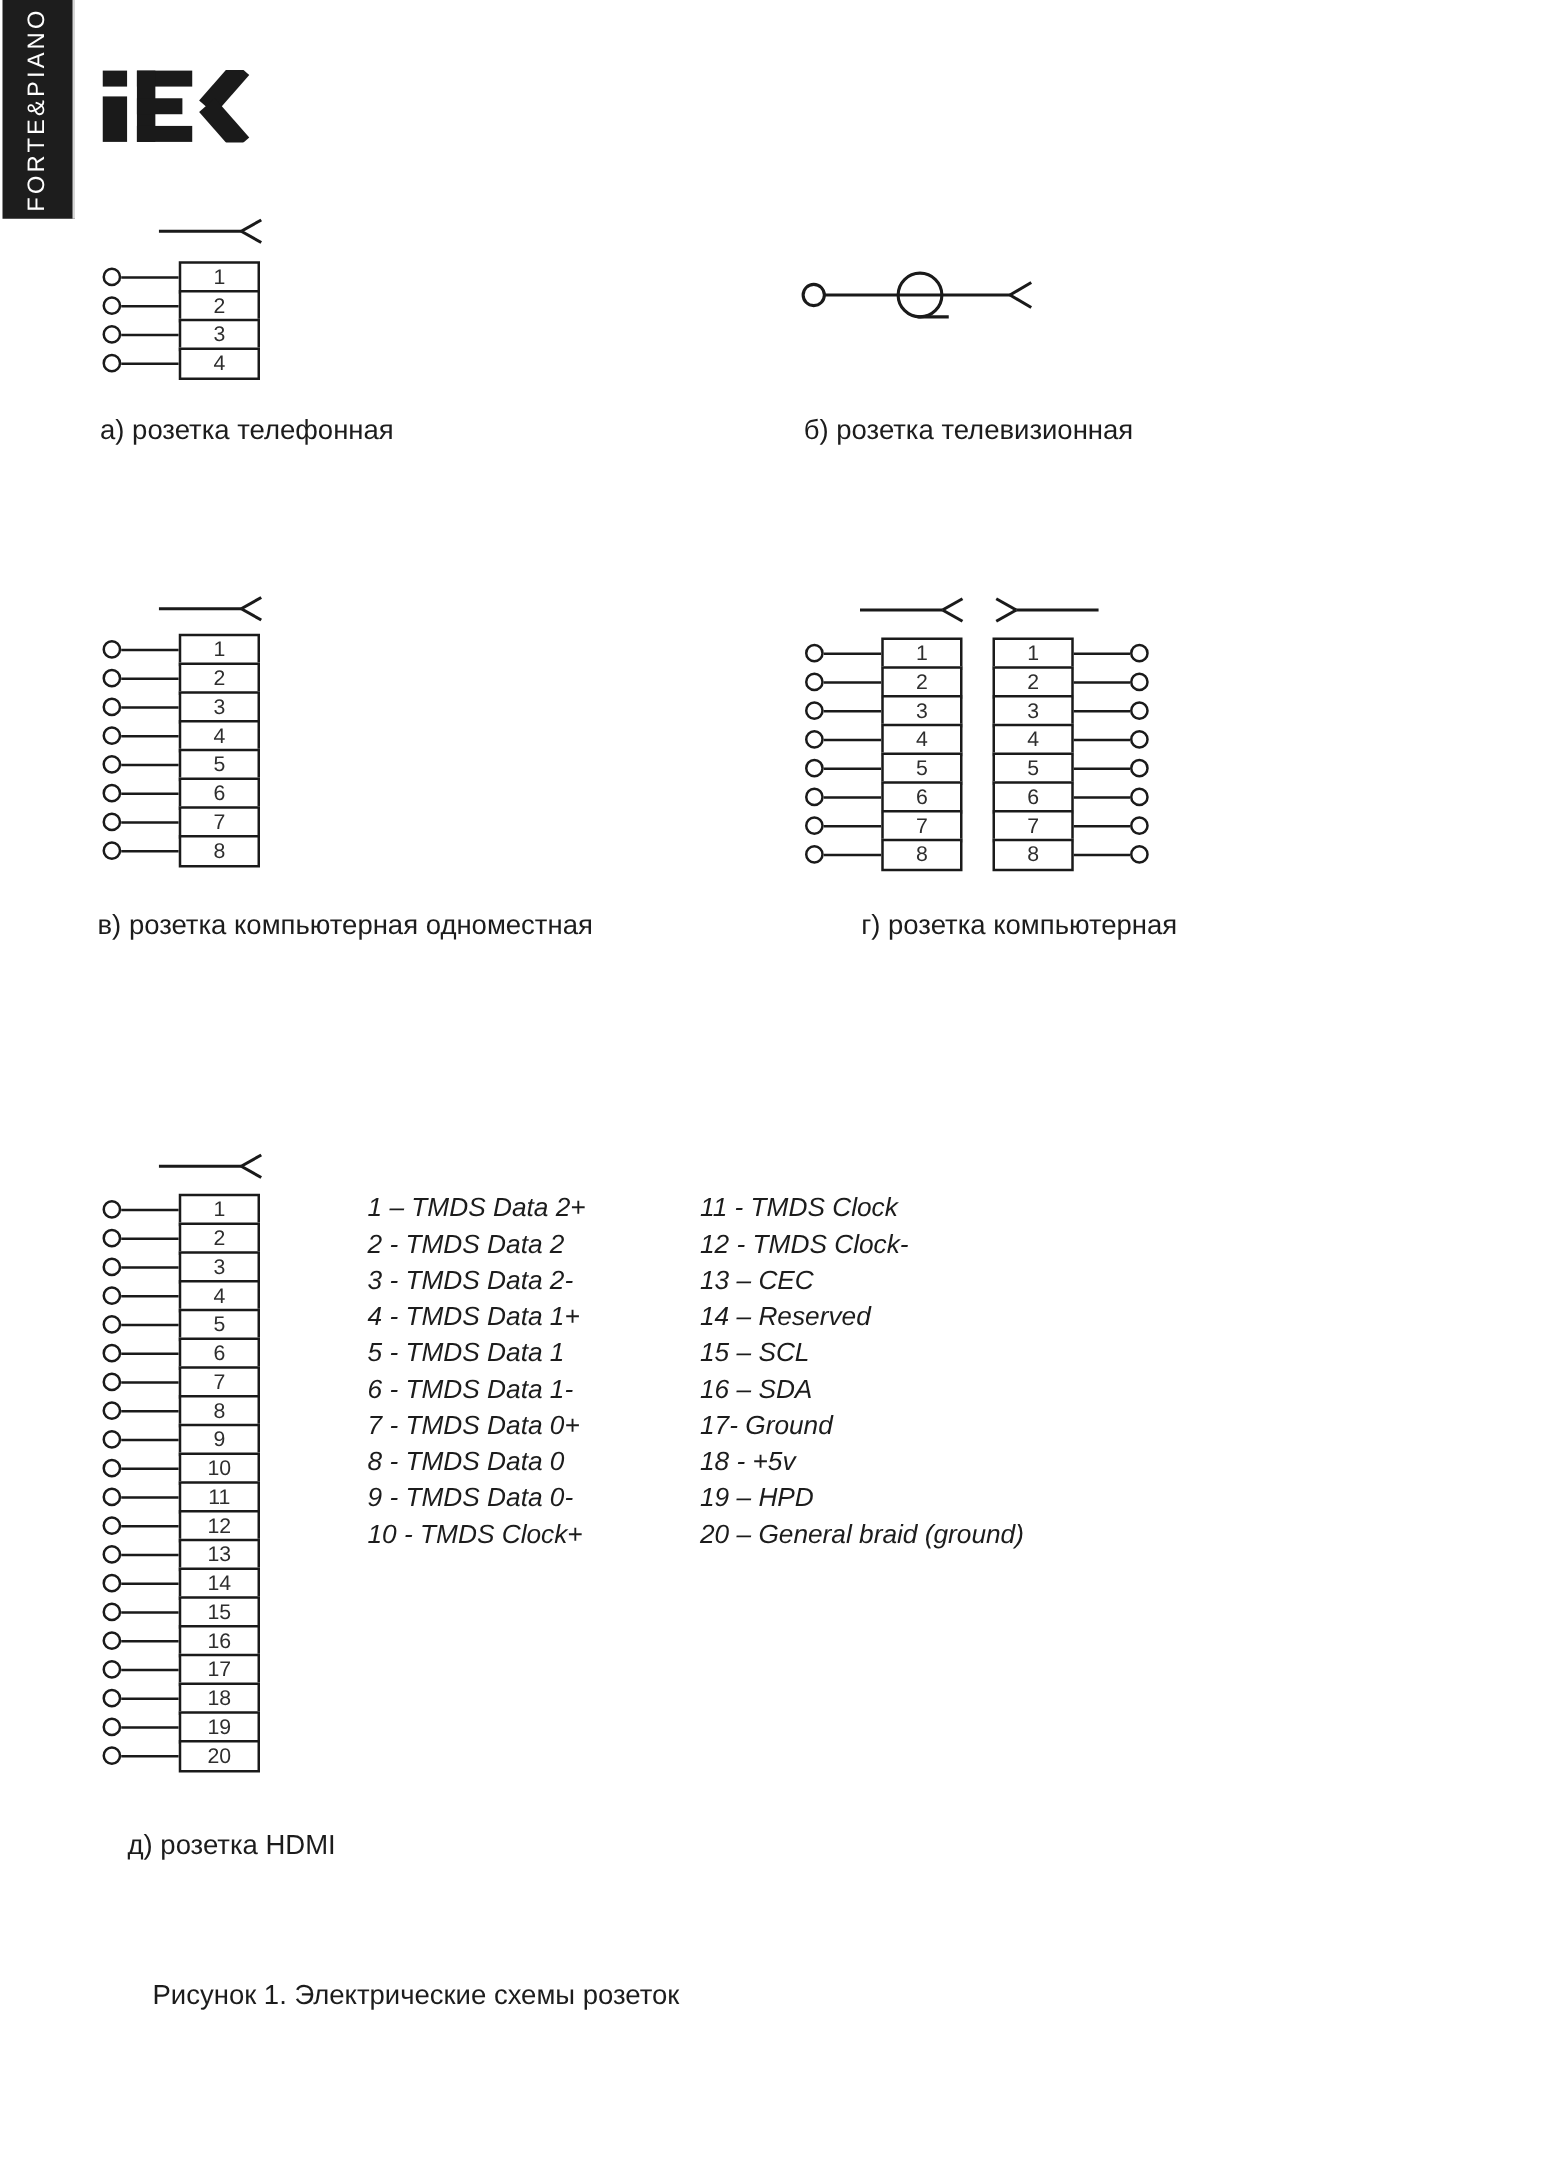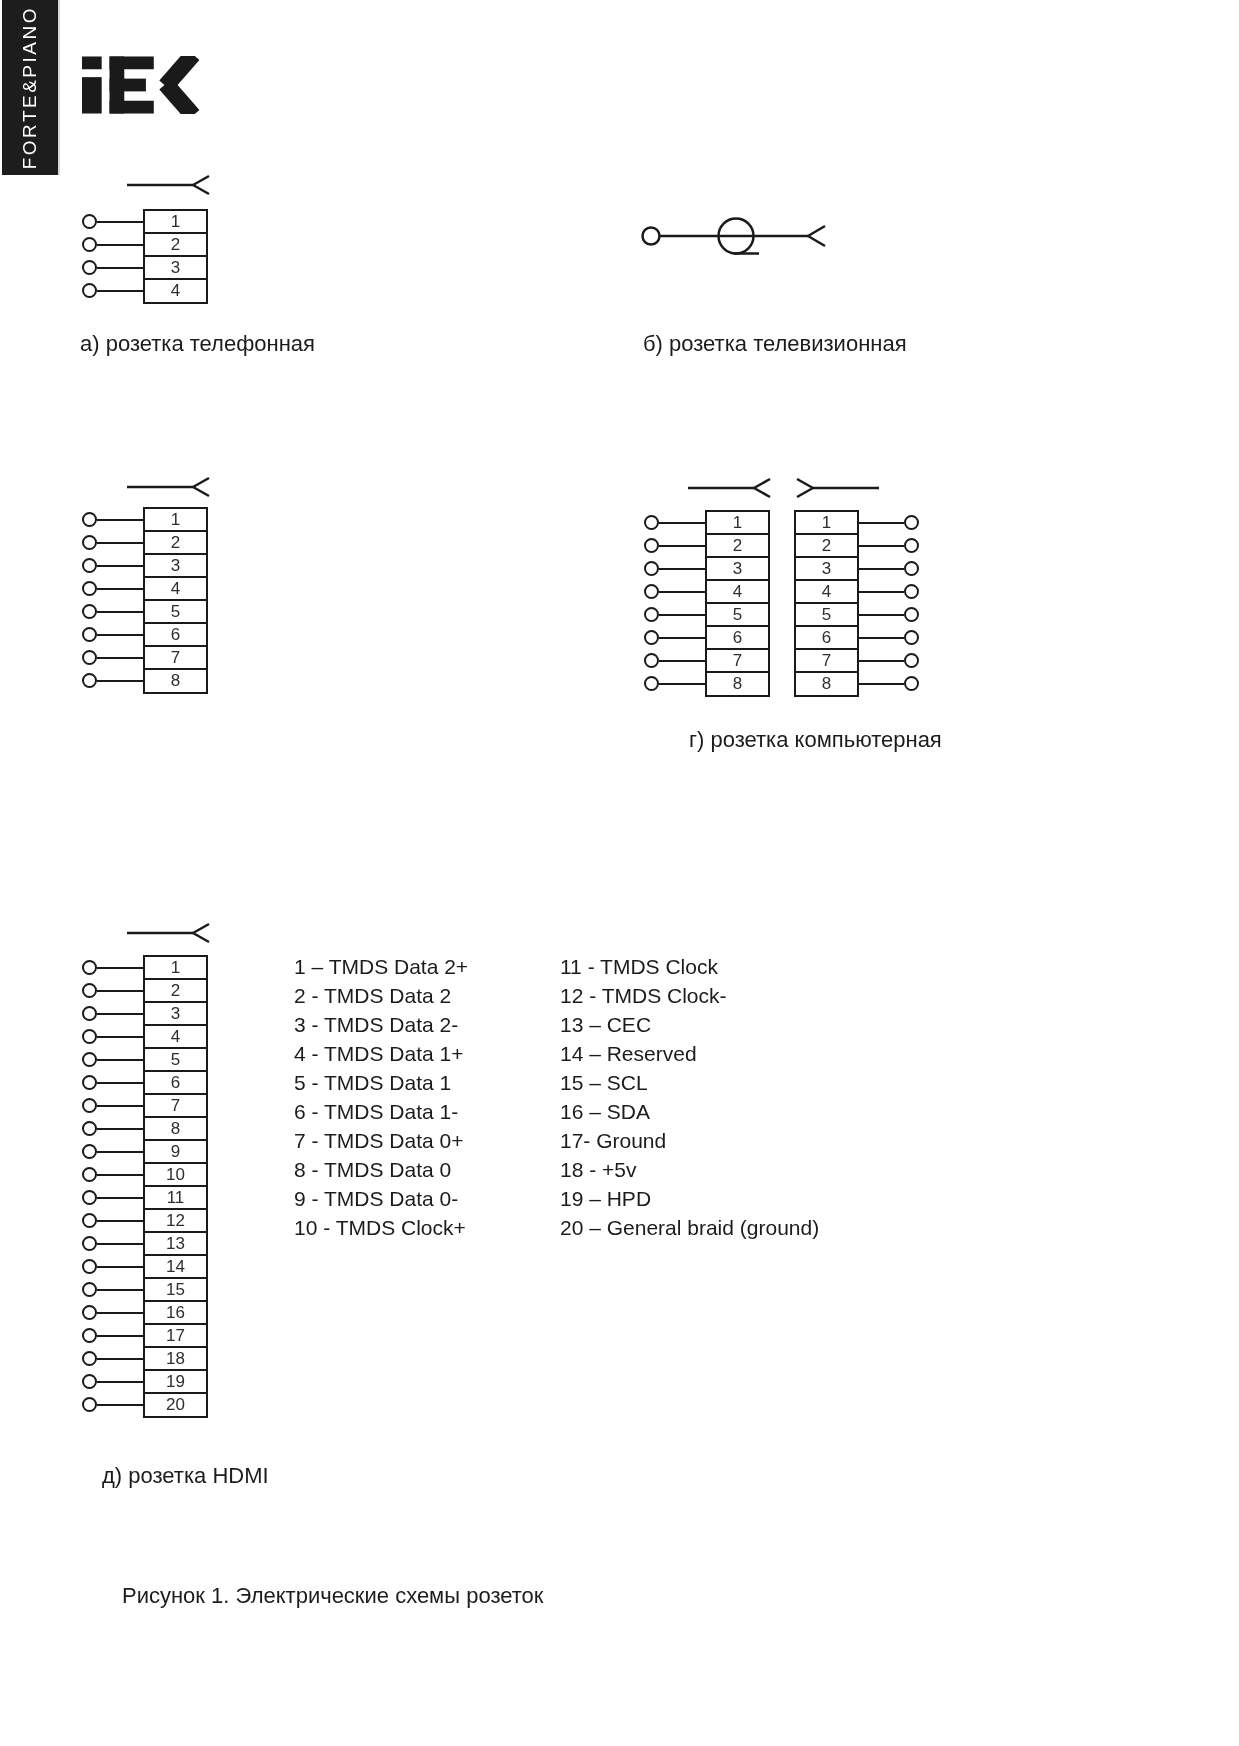--- a/index.html
+++ b/index.html
@@ -48,21 +48,21 @@
   .tv-symbol{position:absolute;left:640px;top:210px;width:200px;height:52px;}
   
   .caption{position:absolute;font-size:22px;color:#1c1c1c;white-space:nowrap;}
   .cap-a{left:80px;top:331px;}
   .cap-b{left:643px;top:331px;}
   .cap-v{left:78px;top:727px;}
   .cap-g{left:645px;top:727px;margin-left:44px;}
   .cap-d{left:78px;top:1463px;margin-left:24px;}
   .cap-fig{left:122px;top:1583px;font-size:22px;}
   
-  .legend{position:absolute;font-size:21px;line-height:29px;color:#1c1c1c;white-space:nowrap;}
+  .legend{position:absolute;font-size:21px;line-height:29px;color:#1c1c1c;white-space:nowrap;font-style:italic;}
   .legend-left{left:294px;top:952px;}
   .legend-right{left:560px;top:952px;}
 </style>
 </head>
 <body>
 
 <div class="page">
 
   <div class="sidebar">
     <span class="sidebar-text">FORTE&amp;PIANO</span>
@@ -158,20 +158,21 @@
         <span class="pin-circle"></span>
         <span class="pin-line"></span>
         <span class="pin-cell">7</span>
       </div>
       <div class="pin-row left">
         <span class="pin-circle"></span>
         <span class="pin-line"></span>
         <span class="pin-cell">8</span>
       </div>
     </div>
+  <div class="caption cap-v">в) розетка компьютерная одноместная</div>
 
   <svg class="arrow arrow-g-left" viewBox="0 0 84 22">
     <line x1="0" y1="11" x2="66" y2="11"></line>
     <line x1="66" y1="11" x2="82" y2="2"></line>
     <line x1="66" y1="11" x2="82" y2="20"></line>
   </svg>
   <svg class="arrow arrow-g-right" viewBox="0 0 84 22">
     <line x1="18" y1="11" x2="84" y2="11"></line>
     <line x1="18" y1="11" x2="2" y2="2"></line>
     <line x1="18" y1="11" x2="2" y2="20"></line>

